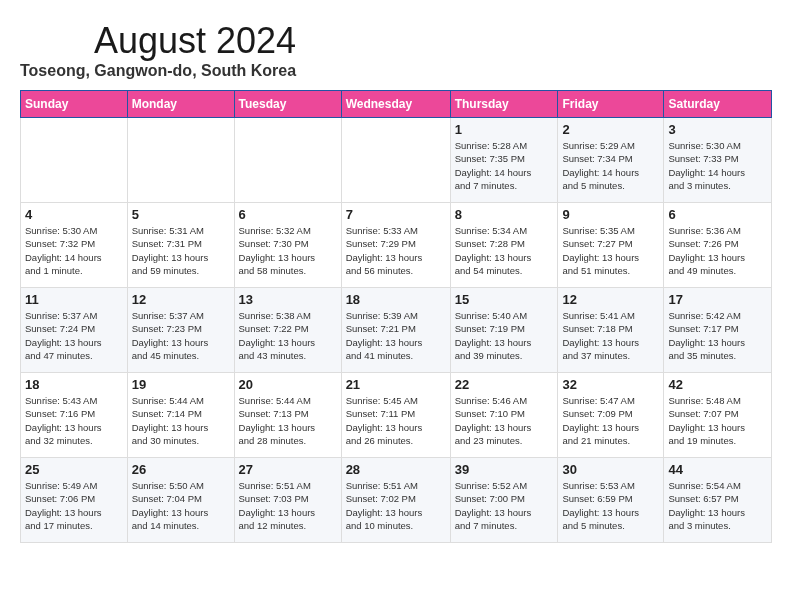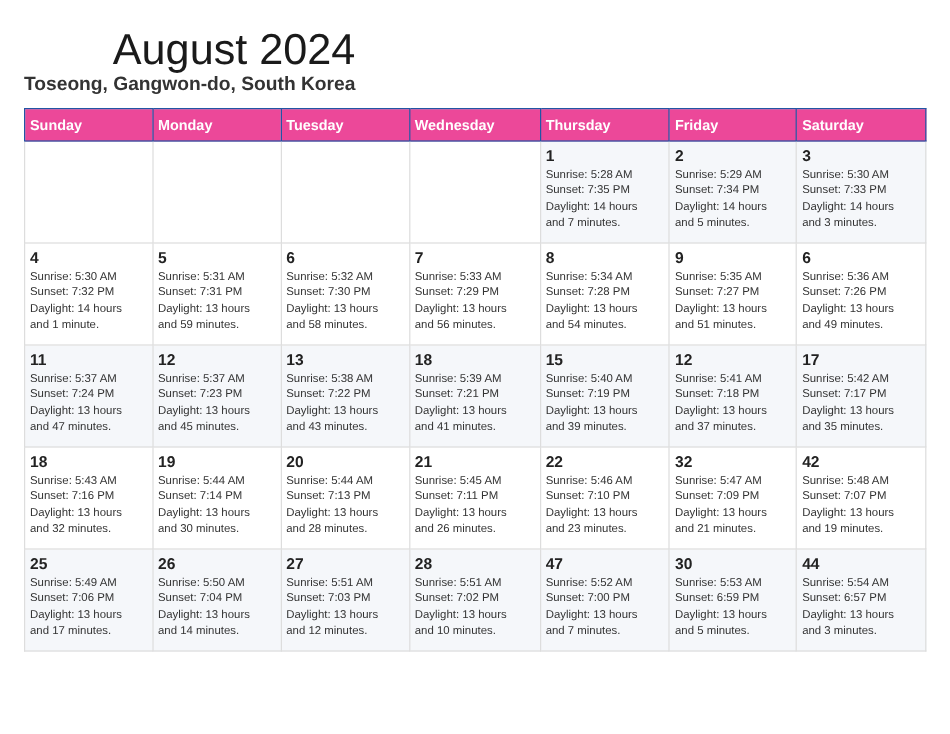--- a/index.html
+++ b/index.html
@@ -236,21 +236,21 @@
         </td>
         <td>
           <span class="day-number">27</span>
           <div class="day-info">Sunrise: 5:51 AM<br>Sunset: 7:03 PM<br>Daylight: 13 hours<br>and 12 minutes.</div>
         </td>
         <td>
           <span class="day-number">28</span>
           <div class="day-info">Sunrise: 5:51 AM<br>Sunset: 7:02 PM<br>Daylight: 13 hours<br>and 10 minutes.</div>
         </td>
         <td>
-          <span class="day-number">47</span>
+          <span class="day-number">39</span>
           <div class="day-info">Sunrise: 5:52 AM<br>Sunset: 7:00 PM<br>Daylight: 13 hours<br>and 7 minutes.</div>
         </td>
         <td>
           <span class="day-number">30</span>
           <div class="day-info">Sunrise: 5:53 AM<br>Sunset: 6:59 PM<br>Daylight: 13 hours<br>and 5 minutes.</div>
         </td>
         <td>
           <span class="day-number">44</span>
           <div class="day-info">Sunrise: 5:54 AM<br>Sunset: 6:57 PM<br>Daylight: 13 hours<br>and 3 minutes.</div>
         </td>

